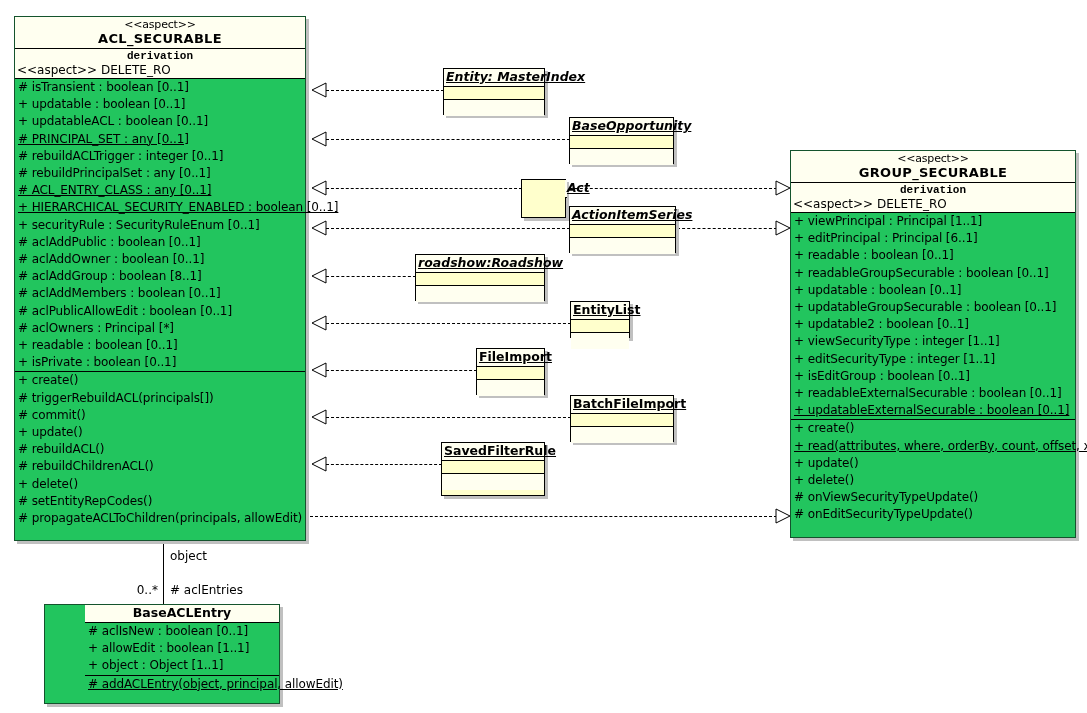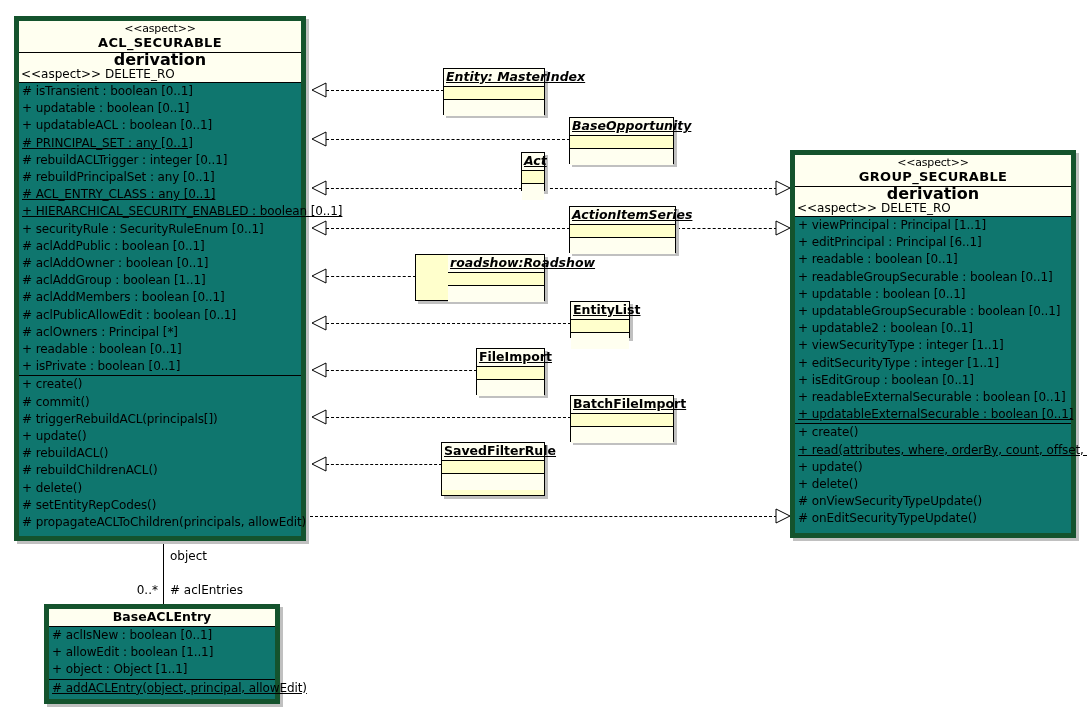--- a/index.html
+++ b/index.html
@@ -7,22 +7,22 @@
     width:1087px;height:713px;position:relative;overflow:hidden;
     font-family:"DejaVu Sans","Liberation Sans",sans-serif;
     font-size:11px;color:#000000;
   }
   #canvas{position:absolute;left:0;top:0;width:1087px;height:713px;}
 
   
   .umlbox{
     position:absolute;
     box-sizing:border-box;
-    border:5px solid #14532d;
-    background:#0f766e;
+    border:1px solid #14532d;
+    background:#22c55e;
     box-shadow:3px 3px 0 0 #c0c0c0;
     z-index:5;
   }
   .hdr{
     background:#fffff0;
     border-bottom:1px solid #000000;
     text-align:center;
     padding:1px 2px 2px 2px;
   }
   .stereo{
@@ -35,23 +35,24 @@
     display:block;
     font-weight:bold;
     font-size:13px;
     line-height:15px;
     letter-spacing:0.3px;
   }
   .subhdr{
     background:#fffff0;
     text-align:center;
     font-weight:bold;
-    font-size:16px;
+    font-size:11px;
     line-height:14px;
     border-bottom:0;
+    font-family:Liberation Mono, monospace;
   }
   .subline{
     background:#fffff0;
     text-align:left;
     font-size:12px;
     line-height:15px;
     padding-left:2px;
     border-bottom:1px solid #000000;
   }
   .compartment{padding:0;}
@@ -225,31 +226,31 @@
       <div class="feat"><span>+ updatable : boolean [0..1]</span></div>
       <div class="feat"><span>+ updatableACL : boolean [0..1]</span></div>
       <div class="feat u"><span># PRINCIPAL_SET : any [0..1]</span></div>
       <div class="feat"><span># rebuildACLTrigger : integer [0..1]</span></div>
       <div class="feat"><span># rebuildPrincipalSet : any [0..1]</span></div>
       <div class="feat u"><span># ACL_ENTRY_CLASS : any [0..1]</span></div>
       <div class="feat u"><span>+ HIERARCHICAL_SECURITY_ENABLED : boolean [0..1]</span></div>
       <div class="feat"><span>+ securityRule : SecurityRuleEnum [0..1]</span></div>
       <div class="feat"><span># aclAddPublic : boolean [0..1]</span></div>
       <div class="feat"><span># aclAddOwner : boolean [0..1]</span></div>
-      <div class="feat"><span># aclAddGroup : boolean [1..1]</span></div>
+      <div class="feat"><span># aclAddGroup : boolean [8..1]</span></div>
       <div class="feat"><span># aclAddMembers : boolean [0..1]</span></div>
       <div class="feat"><span># aclPublicAllowEdit : boolean [0..1]</span></div>
       <div class="feat"><span># aclOwners : Principal [*]</span></div>
       <div class="feat"><span>+ readable : boolean [0..1]</span></div>
       <div class="feat"><span>+ isPrivate : boolean [0..1]</span></div>
     </div>
     <div class="compartment sep">
       <div class="feat"><span>+ create()</span></div>
+      <div class="feat"><span># triggerRebuildACL(principals[])</span></div>
       <div class="feat"><span># commit()</span></div>
-      <div class="feat"><span># triggerRebuildACL(principals[])</span></div>
       <div class="feat"><span>+ update()</span></div>
       <div class="feat"><span># rebuildACL()</span></div>
       <div class="feat"><span># rebuildChildrenACL()</span></div>
       <div class="feat"><span>+ delete()</span></div>
       <div class="feat"><span># setEntityRepCodes()</span></div>
       <div class="feat"><span># propagateACLToChildren(principals, allowEdit)</span></div>
     </div>
   </div>
 
   <div class="umlbox" style="left:790px;top:150px;width:286px;height:388px;">
@@ -288,33 +289,33 @@
     <div class="c1"></div>
     <div class="c2"></div>
   </div>
 
   <div class="small" style="left:569px;top:117px;width:105px;height:47px;">
     <div class="t"><span>BaseOpportunity</span></div>
     <div class="c1"></div>
     <div class="c2"></div>
   </div>
 
-  <div class="small" style="left:521px;top:152px;width:24px;height:39px;">
+  <div class="small" style="left:521px;top:179px;width:24px;height:39px;padding-left:43px;">
     <div class="t"><span>Act</span></div>
     <div class="c1"></div>
     <div class="c2"></div>
   </div>
 
   <div class="small" style="left:569px;top:206px;width:107px;height:47px;">
     <div class="t"><span>ActionItemSeries</span></div>
     <div class="c1"></div>
     <div class="c2"></div>
   </div>
 
-  <div class="small" style="left:415px;top:254px;width:130px;height:47px;padding-left:32px;">
+  <div class="small" style="left:415px;top:254px;width:130px;height:47px;">
     <div class="t"><span>roadshow:Roadshow</span></div>
     <div class="c1"></div>
     <div class="c2"></div>
   </div>
 
   <div class="small" style="left:570px;top:301px;width:60px;height:37px;">
     <div class="t noital"><span>EntityList</span></div>
     <div class="c1"></div>
     <div class="c2"></div>
   </div>
@@ -330,21 +331,21 @@
     <div class="c1"></div>
     <div class="c2"></div>
   </div>
 
   <div class="small" style="left:441px;top:442px;width:104px;height:54px;">
     <div class="t noital"><span>SavedFilterRule</span></div>
     <div class="c1"></div>
     <div class="c2"></div>
   </div>
 
-  <div class="umlbox bbox" style="left:44px;top:604px;width:236px;height:100px;">
+  <div class="umlbox bbox" style="left:44px;top:604px;width:236px;height:100px;padding-left:40px;">
     <div class="bt">BaseACLEntry</div>
     <div class="compartment">
       <div class="feat"><span># aclIsNew : boolean [0..1]</span></div>
       <div class="feat"><span>+ allowEdit : boolean [1..1]</span></div>
       <div class="feat"><span>+ object : Object [1..1]</span></div>
     </div>
     <div class="compartment sep">
       <div class="feat u"><span># addACLEntry(object, principal, allowEdit)</span></div>
     </div>
   </div>

